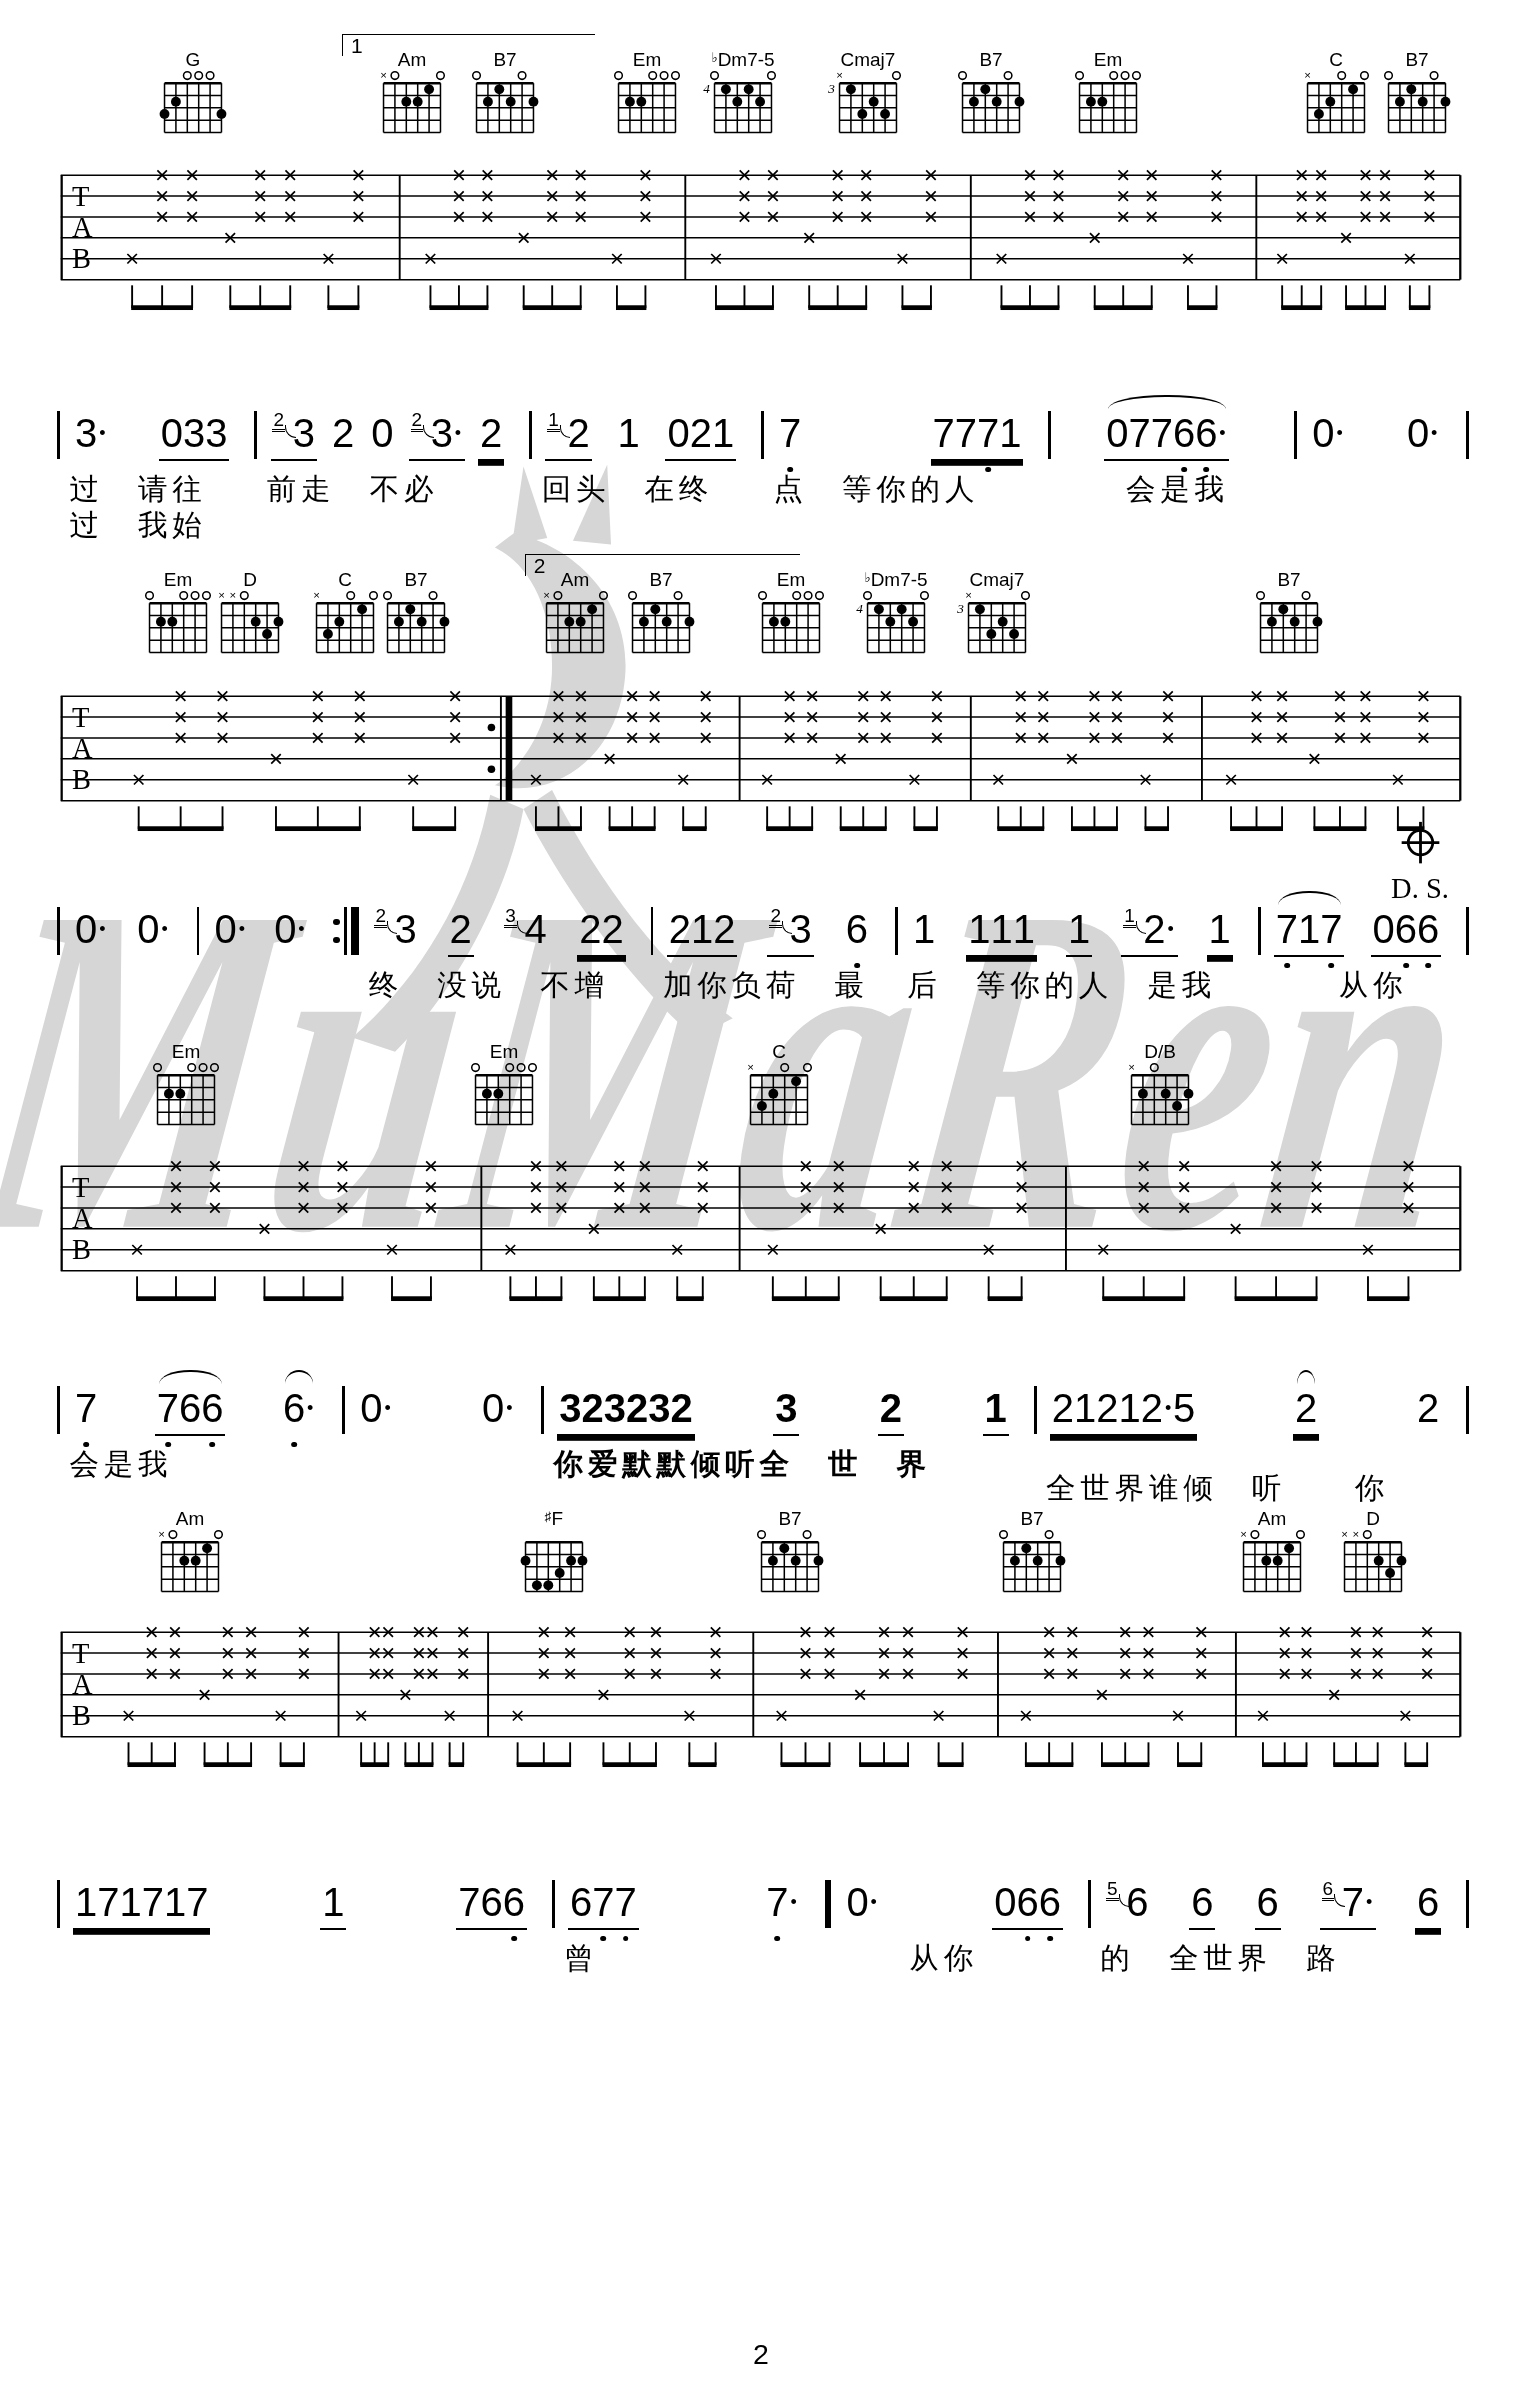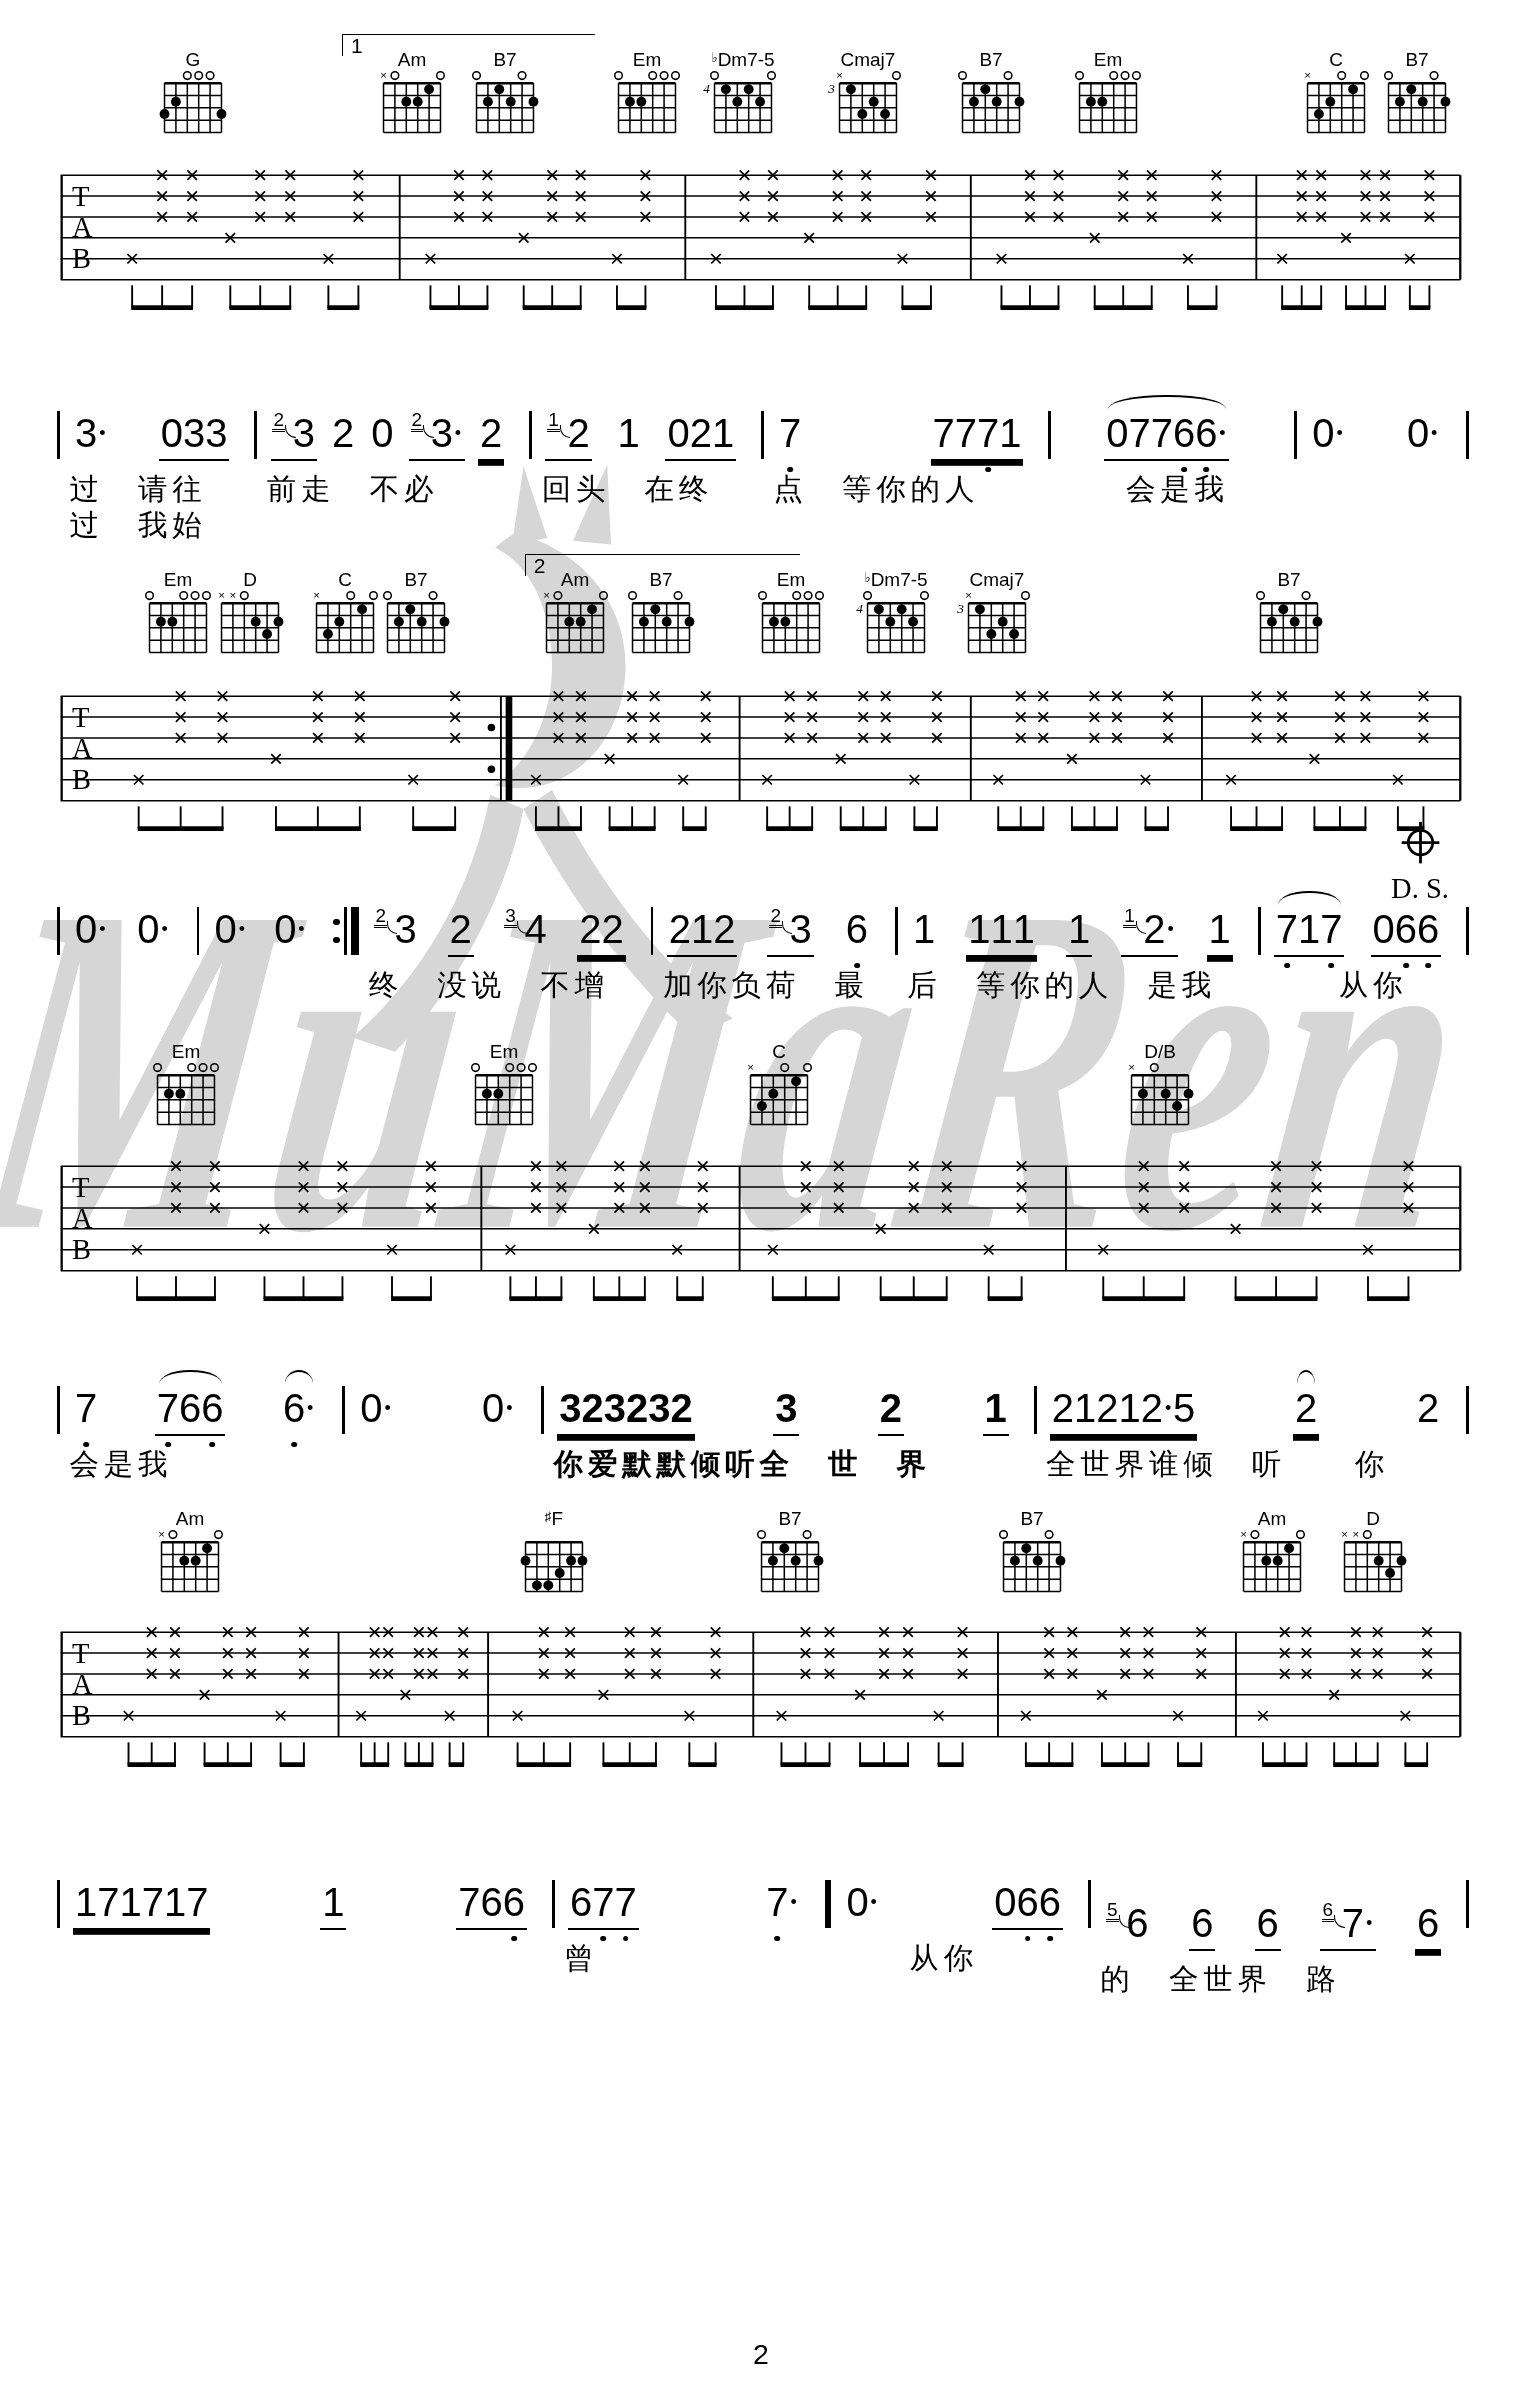--- a/index.html
+++ b/index.html
@@ -1165,21 +1165,21 @@
       <div class="measure" style="flex-grow: 12; font-weight: bold;">
         <div class="toks">
           <span class="tok u2"><span class="ch">3</span><span class="ch">2</span><span class="ch">3</span><span class="ch">2</span><span class="ch">3</span><span class="ch">2</span></span>
           <span class="tok u1"><span class="ch">3</span></span>
           <span class="tok u1"><span class="ch">2</span></span>
           <span class="tok u1"><span class="ch">1</span></span>
         </div>
         <div class="lyr">你爱默默倾听全　世　界</div>
       </div>
       <div class="m-bar"></div>
-      <div class="measure" style="flex-grow: 9;">
+      <div class="measure" style="flex-grow: 9; gap: 24px;">
         <div class="toks">
           <span class="tok u2"><span class="ch">2</span><span class="ch">1</span><span class="ch">2</span><span class="ch">1</span><span class="ch">2</span><span class="dur">•</span><span class="ch">5</span></span>
           <span class="tok u2 tie"><span class="ch">2</span></span>
           <span class="tok"><span class="ch">2</span></span>
         </div>
         <div class="lyr">全世界谁倾　听　　你</div>
       </div>
       <div class="m-bar"></div>
     </div>
     <div class="chordrow" style="top: 1508px;">
@@ -1516,21 +1516,21 @@
       <div class="m-bar"></div>
       <div class="m-bar"></div>
       <div class="measure" style="flex-grow: 7;">
         <div class="toks">
           <span class="tok"><span class="ch">0</span><span class="dur">•</span></span>
           <span class="tok u1"><span class="ch">0</span><span class="ch ld">6</span><span class="ch ld">6</span></span>
         </div>
         <div class="lyr">　　从你</div>
       </div>
       <div class="m-bar"></div>
-      <div class="measure" style="flex-grow: 8; margin-top: 21px;">
+      <div class="measure" style="flex-grow: 8;">
         <div class="toks">
           <span class="tok"><span class="grace">5</span><span class="ch">6</span></span>
           <span class="tok u1"><span class="ch">6</span></span>
           <span class="tok u1"><span class="ch">6</span></span>
           <span class="tok u1"><span class="grace">6</span><span class="ch">7</span><span class="dur">•</span></span>
           <span class="tok u2"><span class="ch">6</span></span>
         </div>
         <div class="lyr">的　全世界　路</div>
       </div>
       <div class="m-bar"></div>

